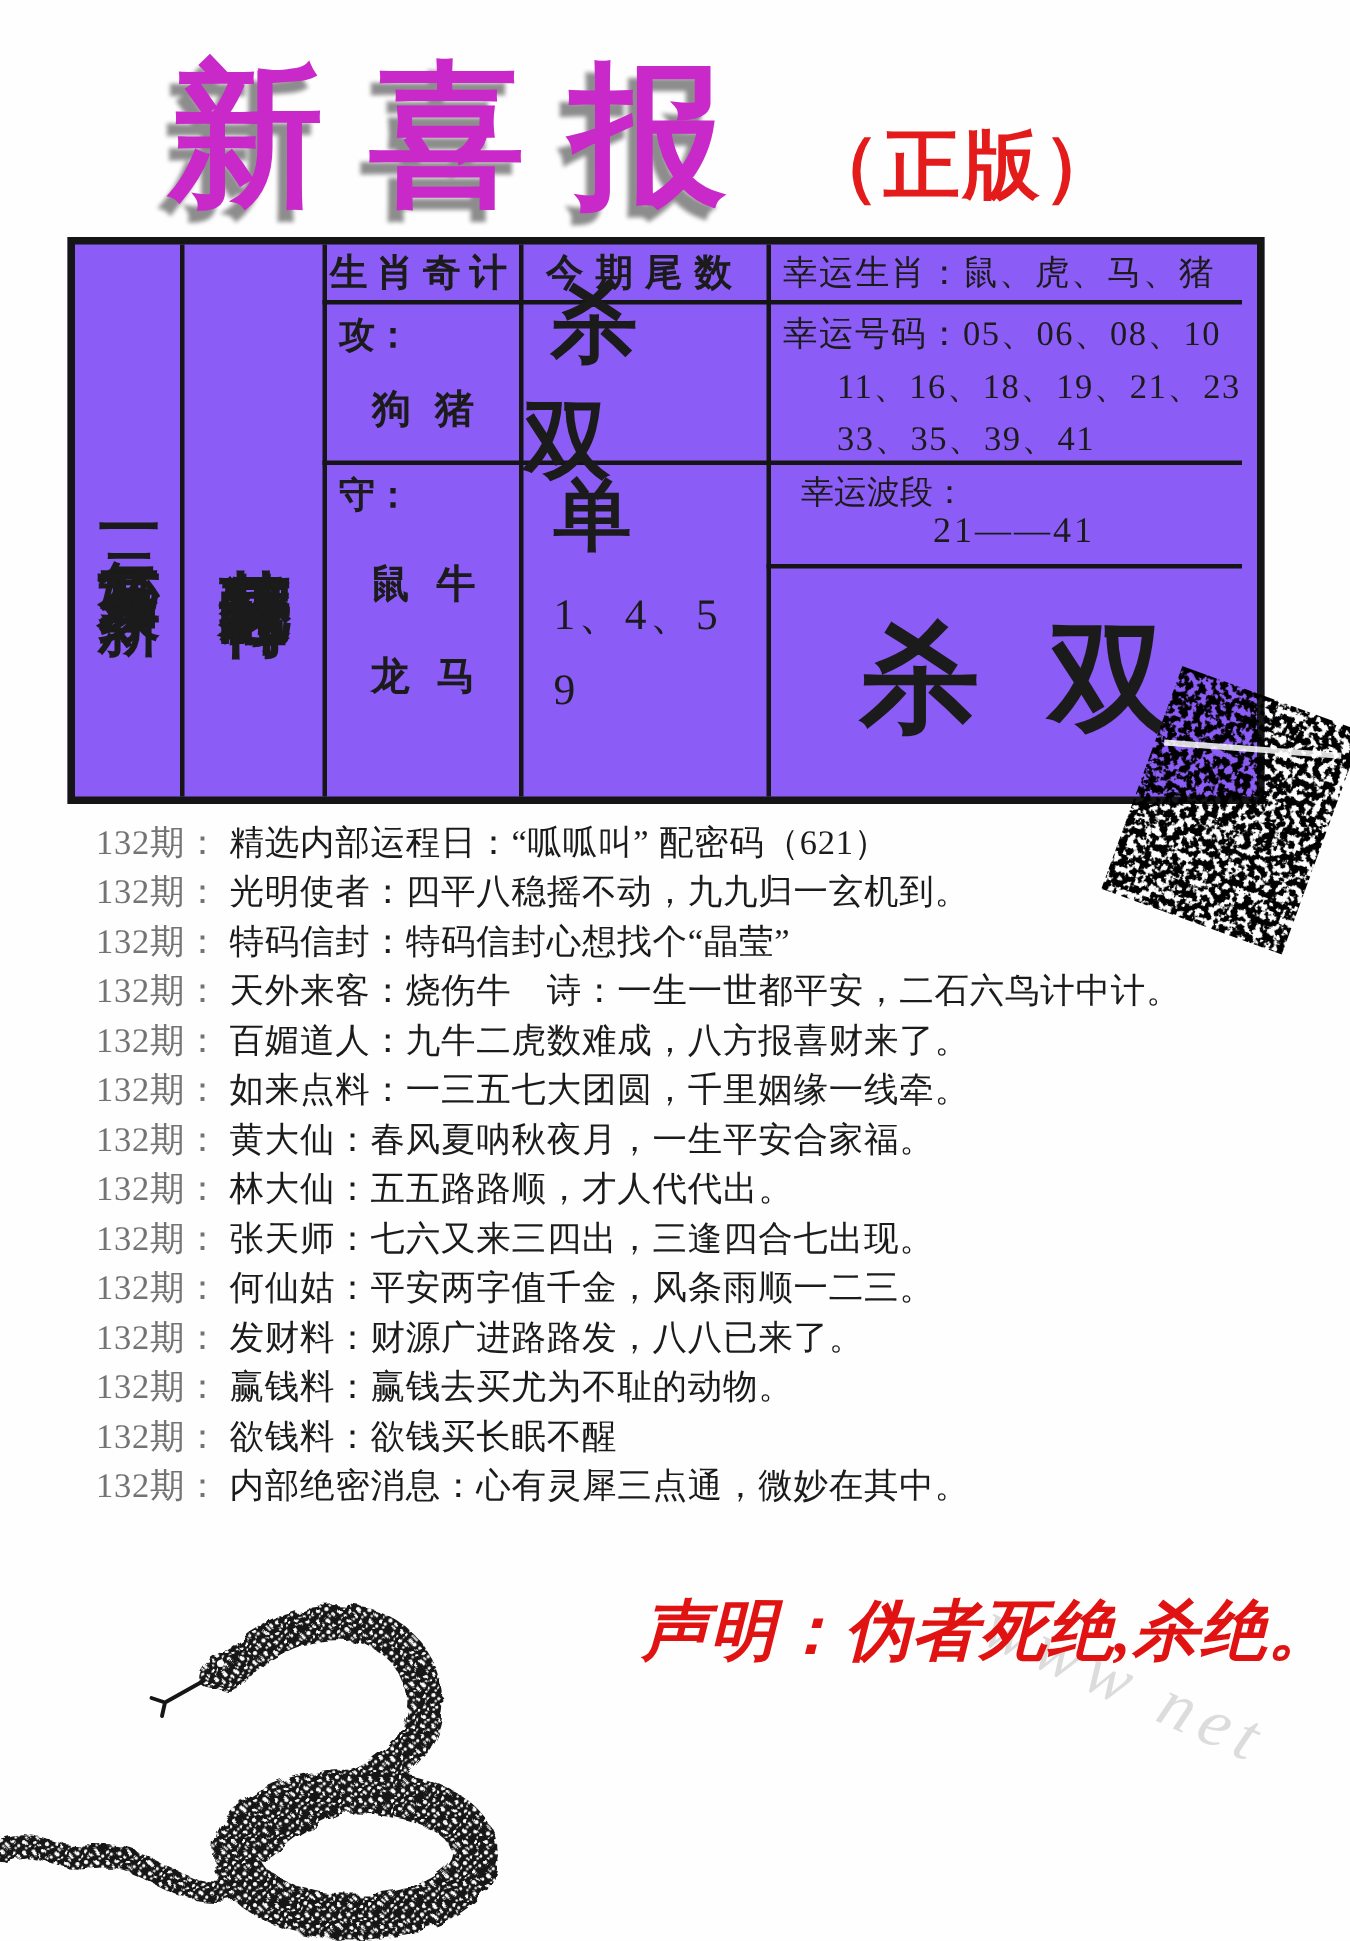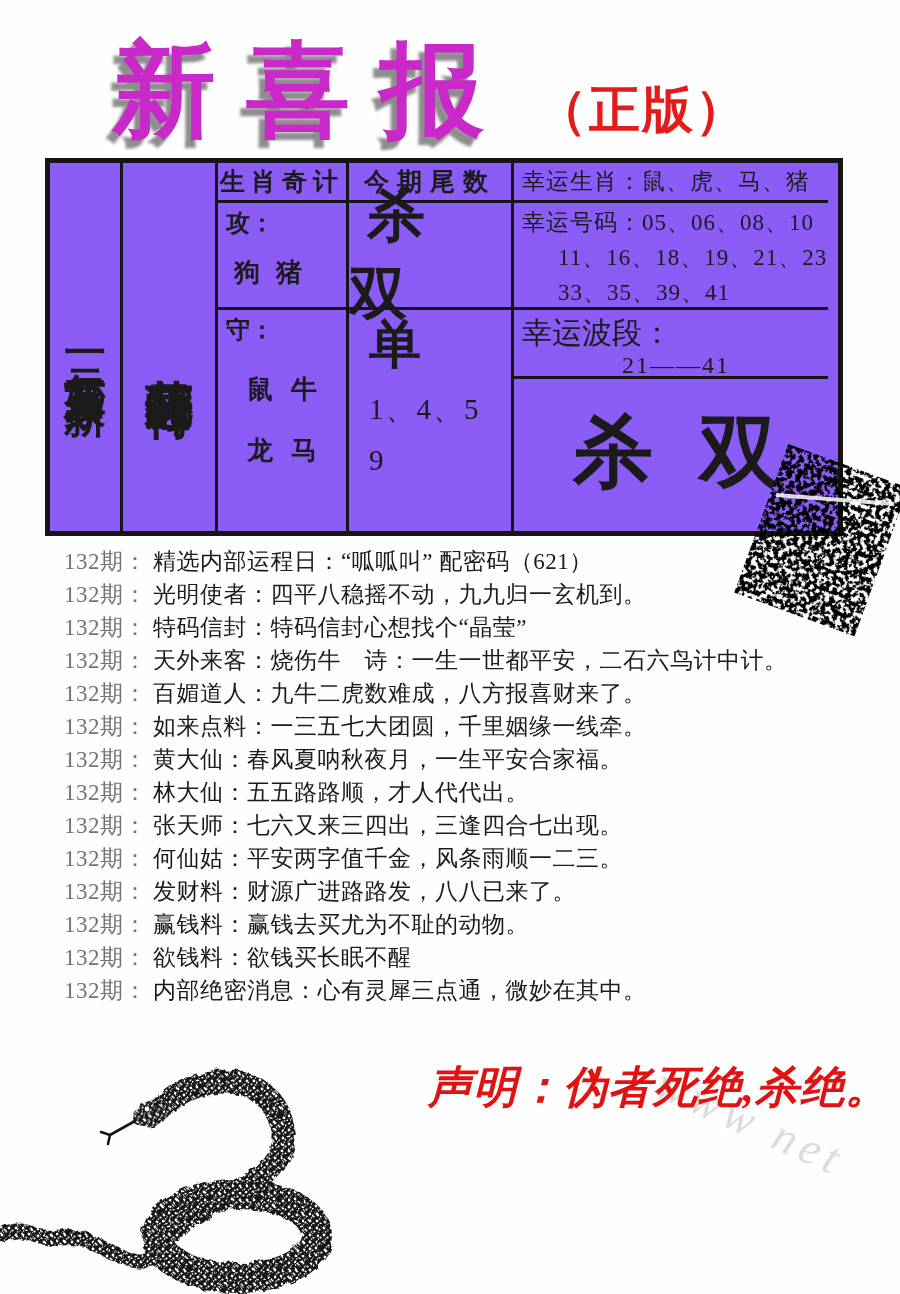--- a/index.html
+++ b/index.html
@@ -35,33 +35,33 @@
     font-weight:600;
   }
   .motto-a{left:0;top:0;width:70px;height:100%;font-size:42px;letter-spacing:5px;}
   .motto-b{left:73px;top:0;width:92px;height:100%;font-size:48px;letter-spacing:2px;}
   .hdr{display:flex;align-items:center;justify-content:center;font-size:25px;font-weight:600;}
   .hdr-c{left:168px;top:0;width:128px;height:37px;letter-spacing:6px;}
   .hdr-d{left:299px;top:0;width:162px;height:37px;letter-spacing:8px;}
   .lucky-zodiac{left:464px;top:0;width:324px;height:37px;font-size:23px;display:flex;align-items:center;padding-left:8px;box-sizing:border-box;letter-spacing:1px;}
   .attack-cell{left:168px;top:40px;width:128px;height:104px;}
   .cell-label{font-size:24px;font-weight:600;padding:4px 0 0 8px;}
-  .attack-animals{font-size:26px;font-weight:600;letter-spacing:16px;margin-top:16px;text-indent:16px;}
+  .attack-animals{font-size:26px;font-weight:600;text-align:center;letter-spacing:16px;margin-top:16px;text-indent:16px;}
   .kill-d{left:299px;top:40px;width:162px;height:104px;display:flex;align-items:center;justify-content:center;
           font-size:58px;font-weight:bold;letter-spacing:18px;text-indent:18px;}
   .lucky-nums{left:464px;top:40px;width:366px;height:104px;font-size:23px;line-height:35px;padding:2px 6px 0 8px;box-sizing:border-box;letter-spacing:1px;}
   .lucky-nums .cont{padding-left:36px;}
   .defend-cell{left:168px;top:147px;width:128px;height:217px;}
   .defend-animals{font-size:26px;font-weight:600;text-align:center;letter-spacing:18px;text-indent:18px;margin-top:26px;}
   .single-cell{left:299px;top:147px;width:162px;height:217px;padding:6px 0 0 20px;box-sizing:border-box;}
   .single-big{font-size:52px;font-weight:bold;line-height:58px;}
   .single-nums{font-size:29px;margin-top:16px;letter-spacing:2px;}
   .single-nums2{font-size:29px;margin-top:14px;}
   .wave-cell{left:464px;top:147px;width:324px;height:66px;box-sizing:border-box;}
-  .wave-label{font-size:30px;padding:3px 0 0 8px;}
+  .wave-label{font-size:22px;padding:3px 0 0 20px;}
   .wave-value{font-size:24px;text-align:center;margin-top:-2px;letter-spacing:2px;}
   .big-kill{left:464px;top:216px;width:324px;height:148px;display:flex;align-items:center;justify-content:center;
             font-size:80px;font-weight:bold;letter-spacing:46px;text-indent:46px;}
 
   
   .stamp{position:absolute;left:748px;top:452px;width:150px;height:185px;transform:rotate(20deg);z-index:5;}
 
   
   .tips{position:absolute;left:64px;top:545px;width:800px;}
   .tip{font-size:23px;line-height:33px;white-space:nowrap;letter-spacing:0.5px;}

